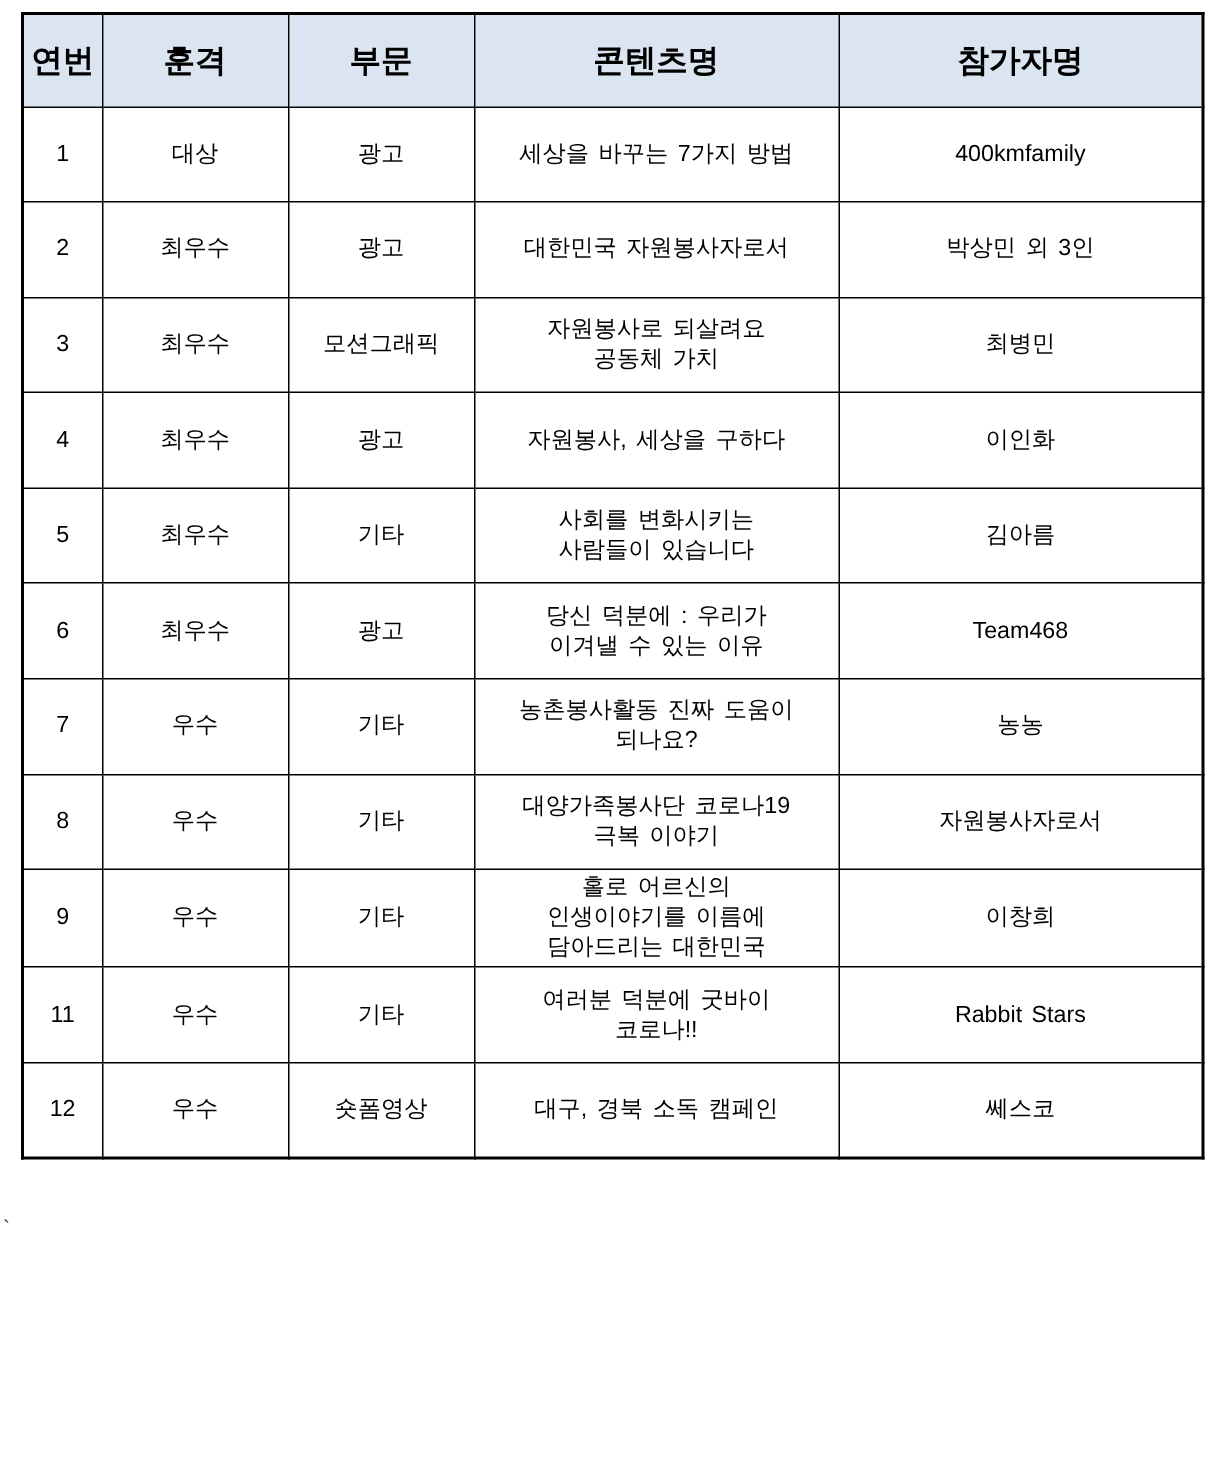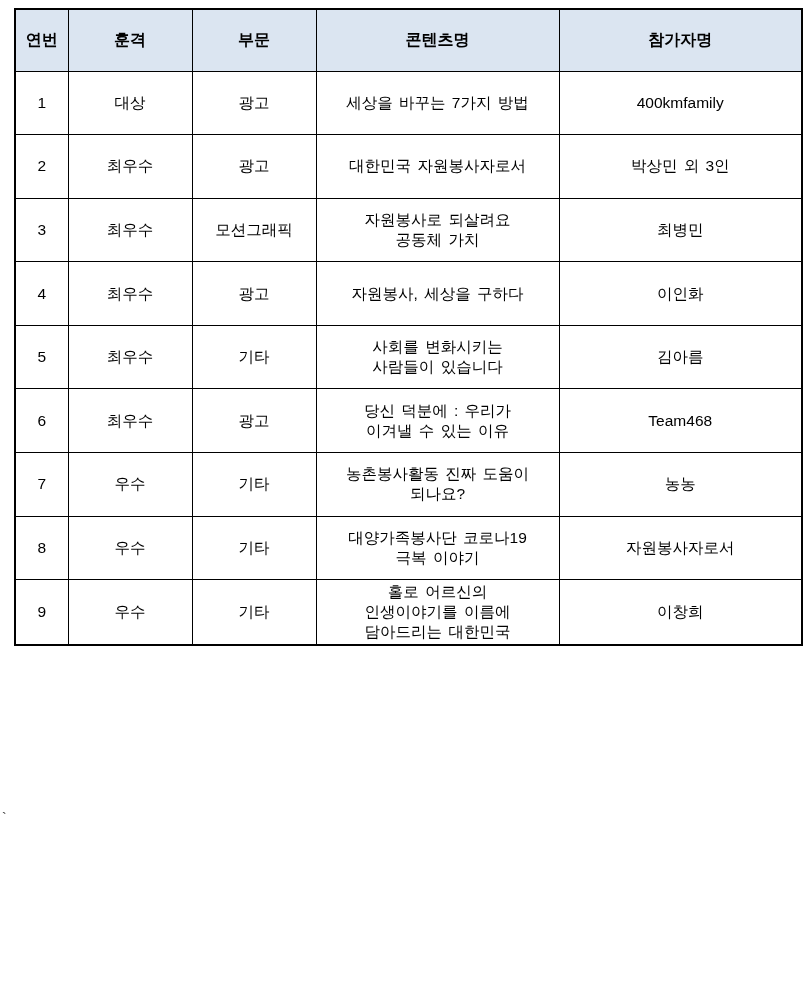--- a/index.html
+++ b/index.html
@@ -41,21 +41,21 @@
     vertical-align: middle;
     padding: 2px 4px;
     word-spacing: 2px;
     overflow: hidden;
   }
   table.awards thead tr { height: 62px; }
   table.awards tbody tr { height: 63.6px; }
   table.awards th {
     background: #dbe5f1;
     font-weight: 700;
-    font-size: 16px;
+    font-size: 21px;
   }
   table.awards td {
     font-weight: 400;
     font-size: 15.5px;
     white-space: pre-line;
     line-height: 20px;
   }
 </style>
 </head>
 <body>
@@ -145,15 +145,30 @@
       </tr>
       <tr>
         <td>9</td>
         <td>우수</td>
         <td>기타</td>
         <td>홀로 어르신의
 인생이야기를 이름에
 담아드리는 대한민국</td>
         <td>이창희</td>
       </tr>
+      <tr>
+        <td>11</td>
+        <td>우수</td>
+        <td>기타</td>
+        <td>여러분 덕분에 굿바이
+코로나!!</td>
+        <td>Rabbit Stars</td>
+      </tr>
+      <tr>
+        <td>12</td>
+        <td>우수</td>
+        <td>숏폼영상</td>
+        <td>대구, 경북 소독 캠페인</td>
+        <td>쎄스코</td>
+      </tr>
     </tbody>
   </table>
 </div>
 
 </body></html>

